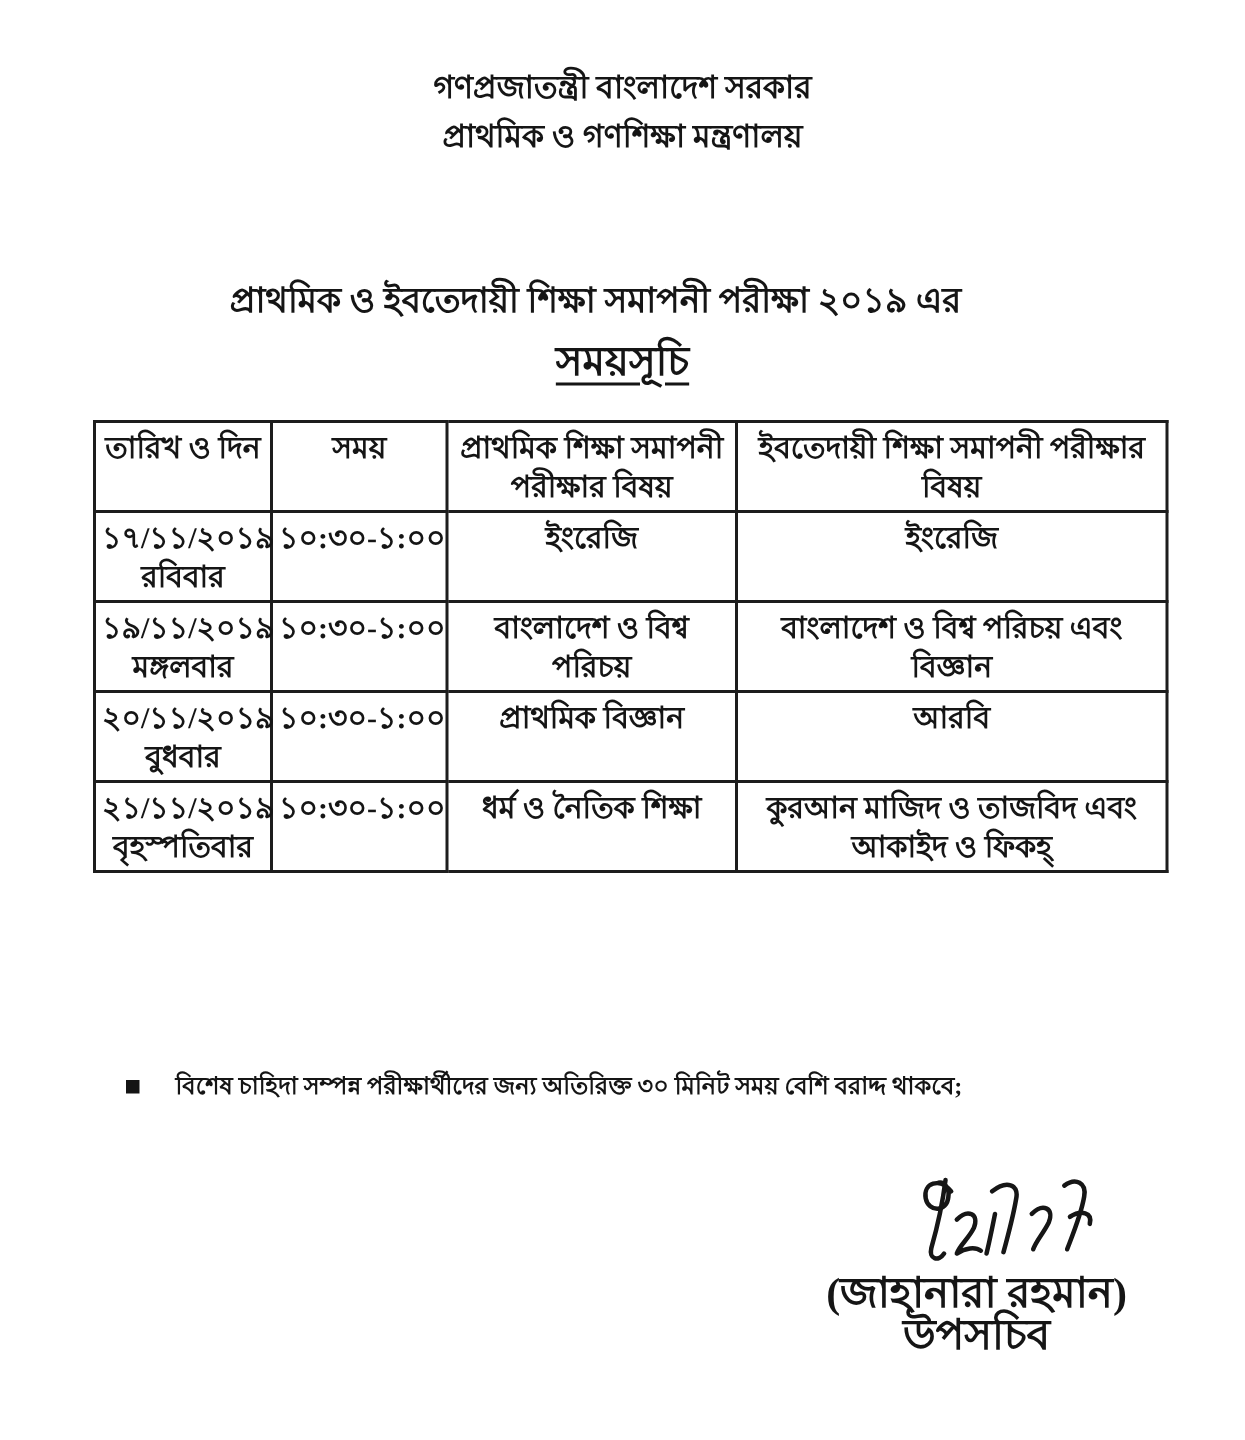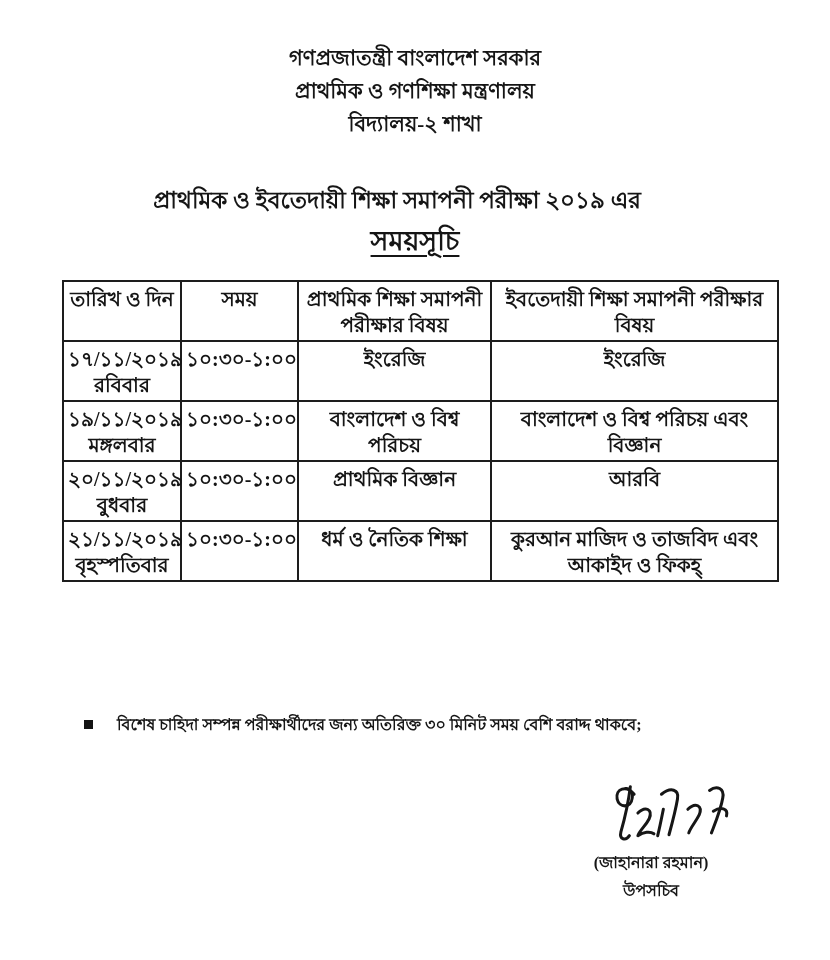--- a/index.html
+++ b/index.html
@@ -93,36 +93,35 @@
     background: #141414;
     margin-top: 10px;
     margin-right: 24px;
   }
   .signature-block {
     position: absolute;
     top: 781px;
     left: 545px;
     width: 212px;
     text-align: center;
-    font-size: 16px;
+    font-size: 28px;
     font-weight: 600;
     line-height: 28px;
   }
   .signature-scribble {
     display: block;
     margin: 0 0 2px 58px;
   }
 </style>
 </head>
 <body>
 
 <div class="header-block">
   <div>গণপ্রজাতন্ত্রী বাংলাদেশ সরকার</div>
   <div>প্রাথমিক ও গণশিক্ষা মন্ত্রণালয়</div>
-  <div>বিদ্যালয়-২ শাখা</div>
 </div>
 
 <div class="title-line">প্রাথমিক ও ইবতেদায়ী শিক্ষা সমাপনী পরীক্ষা ২০১৯ এর</div>
 
 <div class="subtitle-line">
   <span>সময়সূচি</span>
 </div>
 
 <table class="schedule">
   <colgroup>

